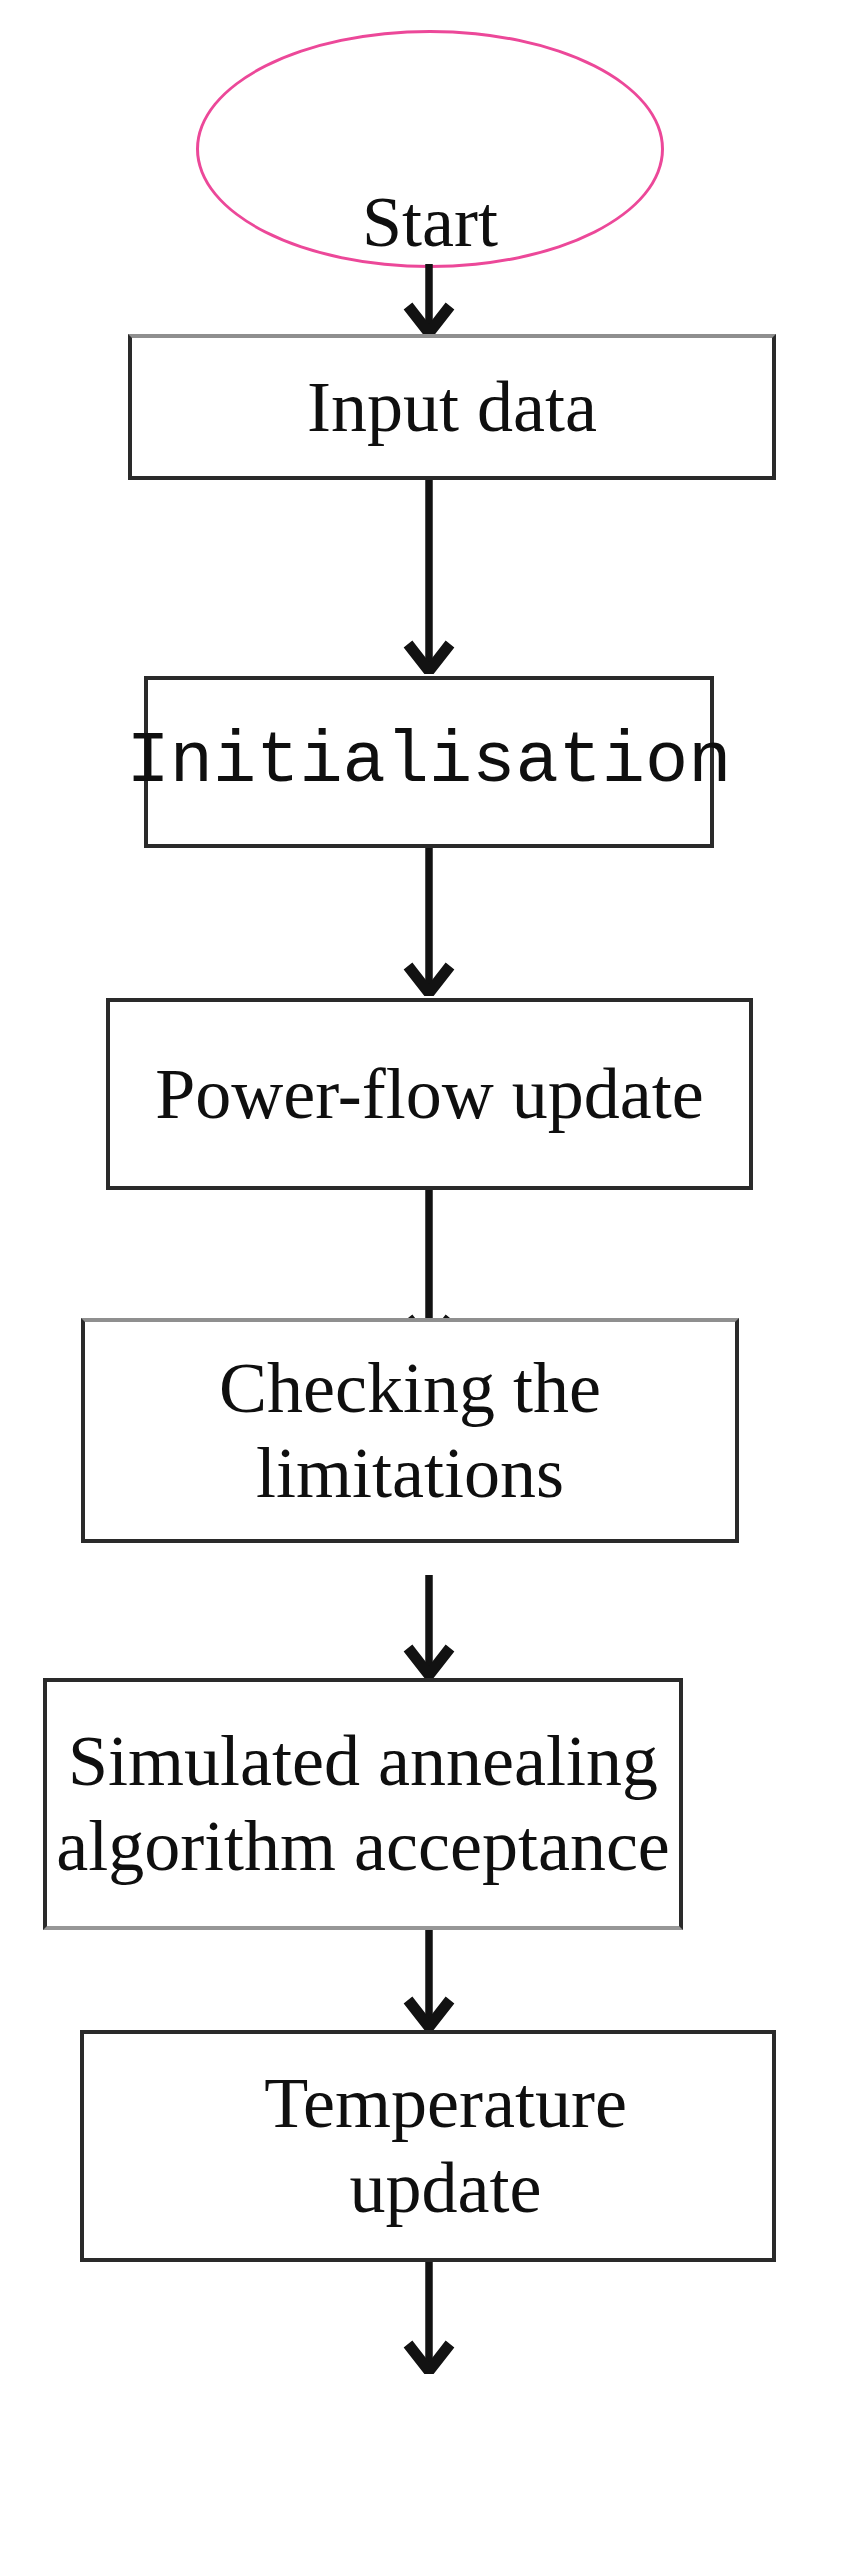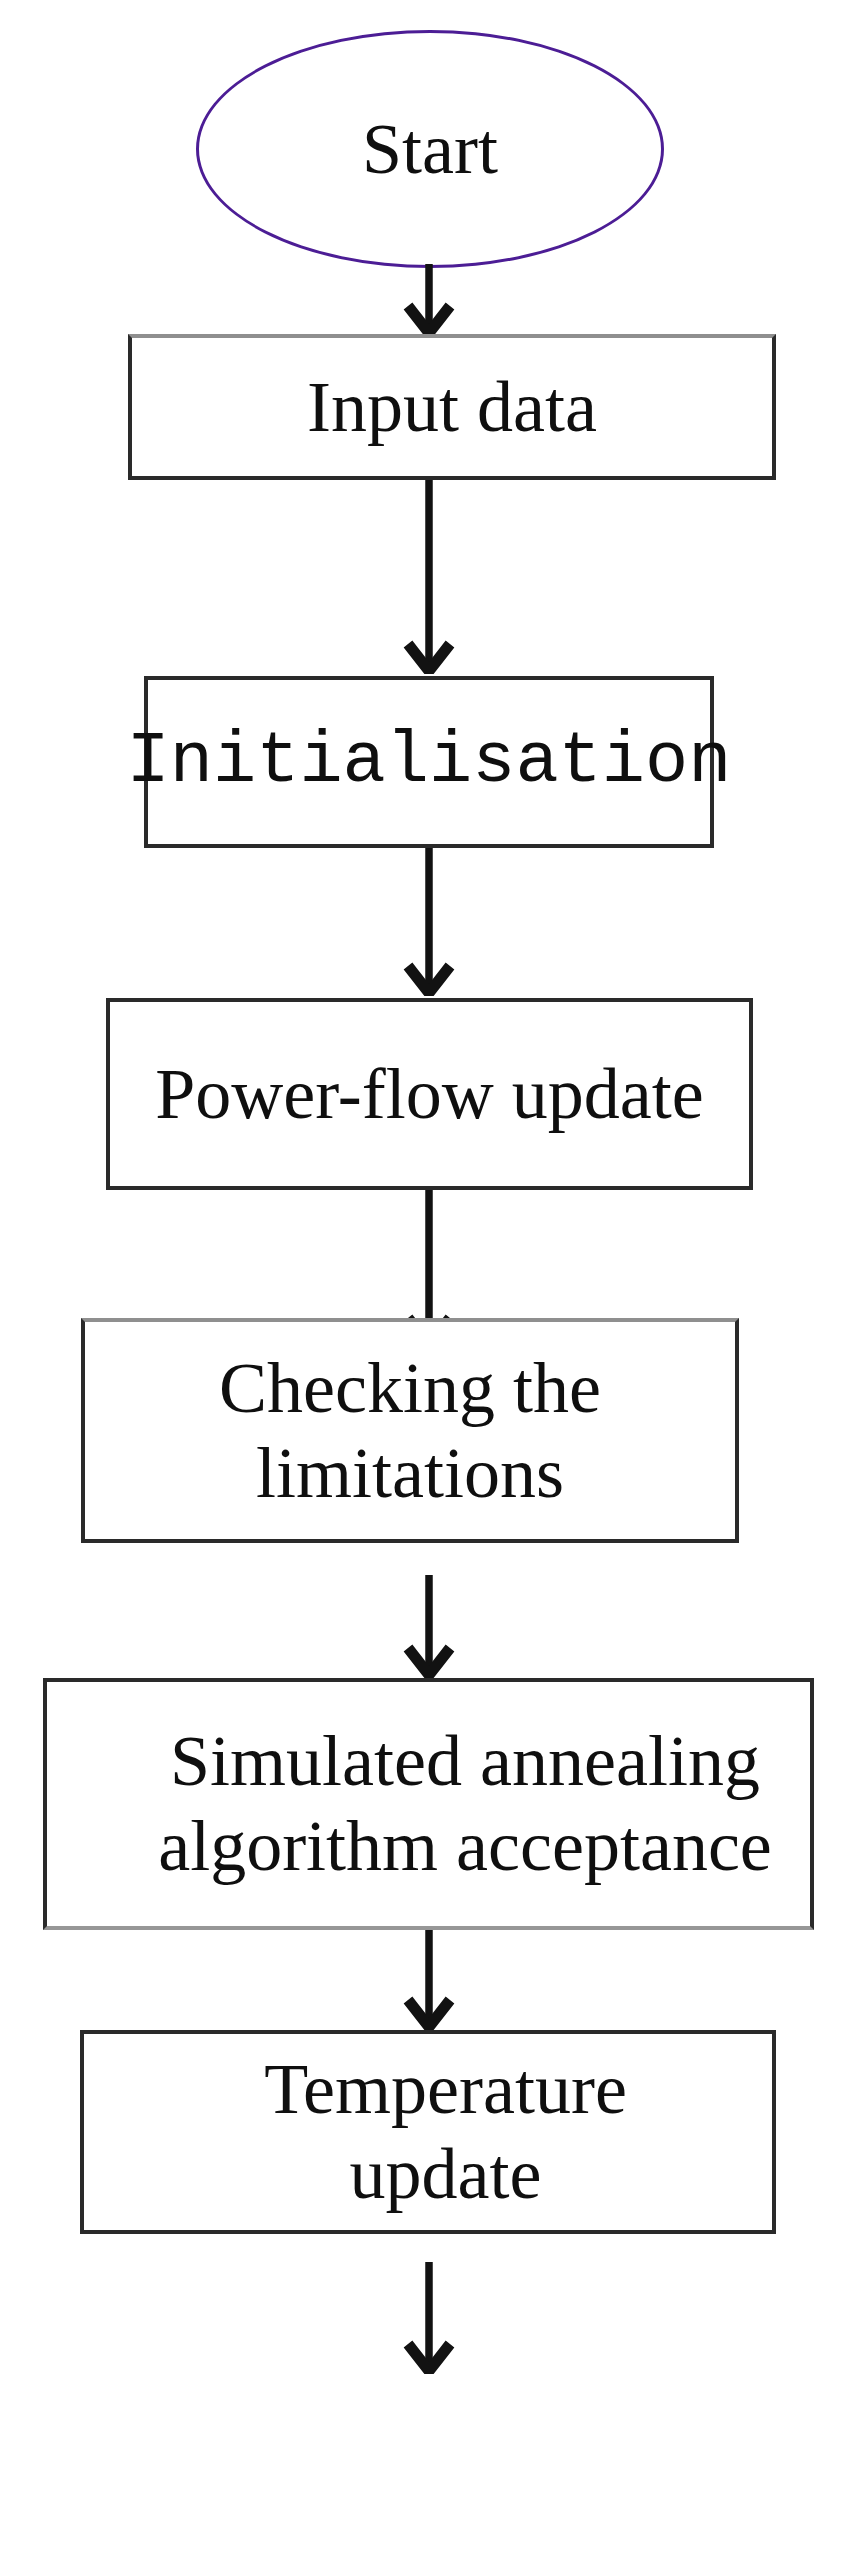--- a/index.html
+++ b/index.html
@@ -23,37 +23,38 @@
     align-items: center;
     justify-content: center;
     text-align: center;
     background: #ffffff;
     font-size: 72px;
     line-height: 1.18;
     color: #0f0f0f;
   }
   .node .lbl { display: inline-block; }
   .ellipse {
-    border: 3px solid #4c1d95;
+    border: 3px solid #ec4899;
     border-radius: 50%;
+    align-items: flex-end;
   }
   .rect {
     border: 4px solid #2a2a2a;
   }
   .gray-top    { border-top-color: #8f8f8f; }
   .gray-bottom { border-bottom-color: #979797; }
 
   
   .n-start  { left: 196px; top:   30px; width: 468px; height: 238px; }
   .n-input  { left: 104px; top:  334px; width: 648px; height: 146px; margin-left: 24px; }
   .n-init   { left: 144px; top:  676px; width: 570px; height: 172px; font-family: Liberation Mono, monospace; }
   .n-power  { left: 106px; top:  998px; width: 647px; height: 192px; }
   .n-check  { left:  81px; top: 1318px; width: 658px; height: 225px; }
-  .n-sim    { left:  43px; top: 1678px; width: 771px; height: 252px; justify-content: flex-end; }
-  .n-temp   { left:  80px; top: 2030px; width: 696px; height: 204px; padding-left: 35px; }
+  .n-sim    { left:  43px; top: 1678px; width: 640px; height: 252px; justify-content: flex-end; }
+  .n-temp   { left:  80px; top: 2030px; width: 696px; height: 232px; padding-left: 35px; }
   .n-end    { left: 196px; top: 2374px; width: 468px; height: 168px; }
 
   
   .n-check .lbl { max-width: 560px; }
   .n-sim   .lbl { max-width: 690px; }
   .n-temp  .lbl { max-width: 430px; }
 
   .arrow {
     position: absolute;
     left: 397px; 

